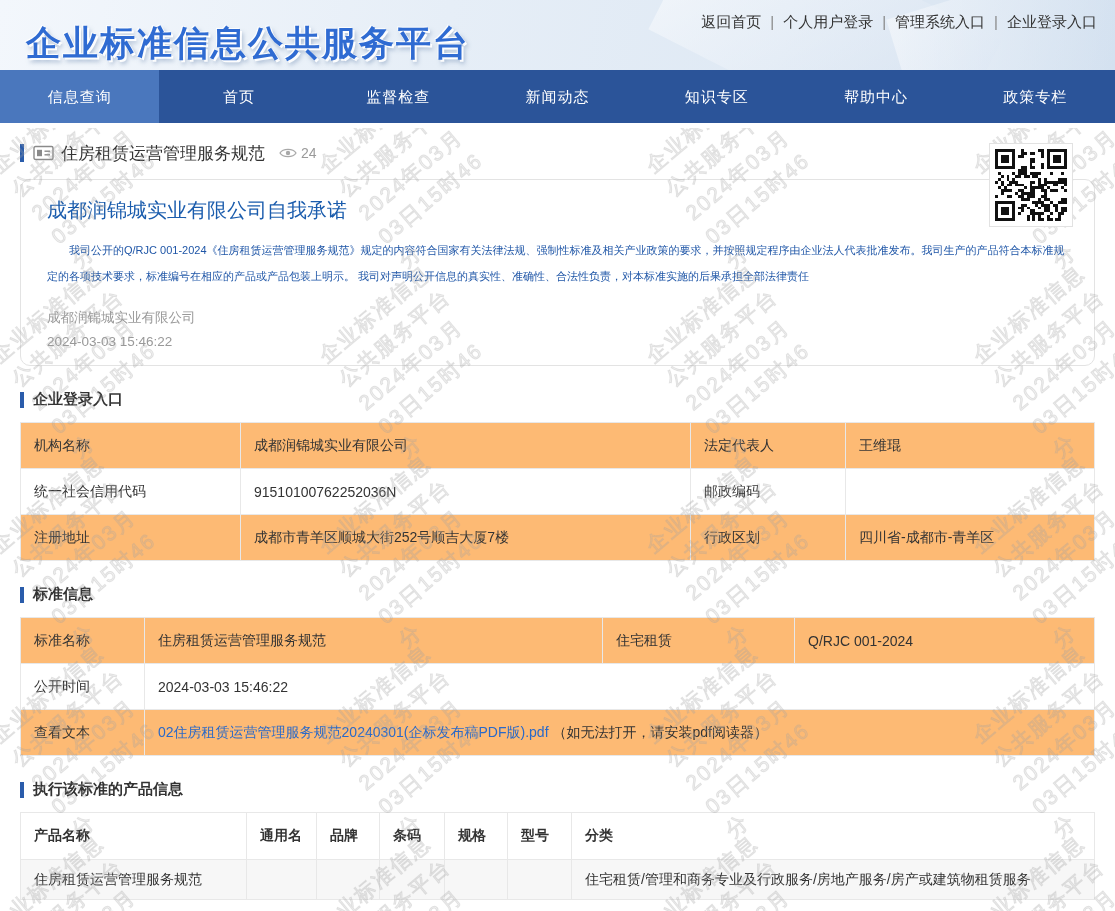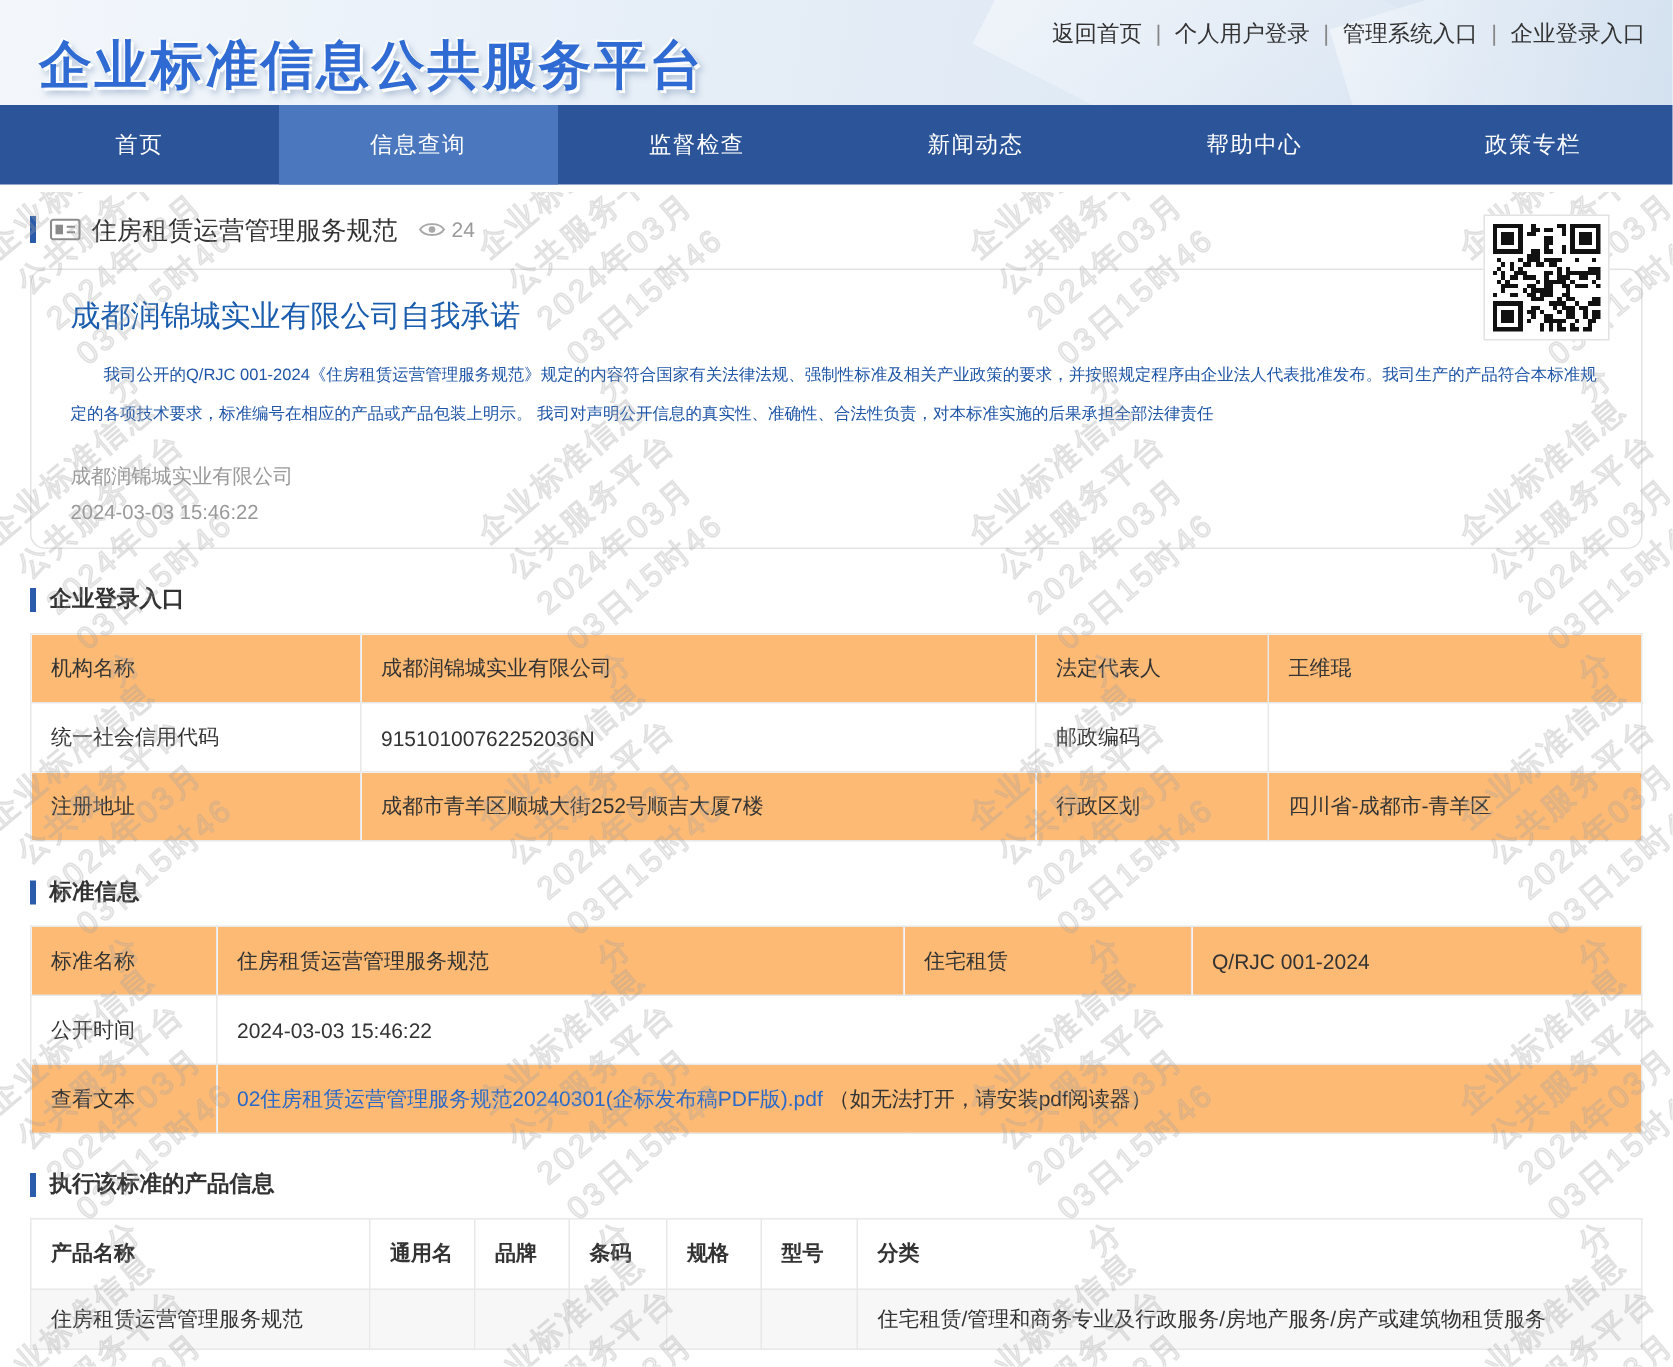--- a/index.html
+++ b/index.html
@@ -101,24 +101,25 @@
 <body>
 
 <div class="header">
   <div class="logo">企业标准信息公共服务平台</div>
   <div class="top-links">
     <a>返回首页</a><span class="sep">|</span><a>个人用户登录</a><span class="sep">|</span><a>管理系统入口</a><span class="sep">|</span><a>企业登录入口</a>
   </div>
 </div>
 
 <div class="nav">
+  <div class="nav-item active">信息查询</div>
   <div class="nav-item">首页</div>
-  <div class="nav-item active">信息查询</div>
   <div class="nav-item">监督检查</div>
   <div class="nav-item">新闻动态</div>
+  <div class="nav-item">知识专区</div>
   <div class="nav-item">帮助中心</div>
   <div class="nav-item">政策专栏</div>
 </div>
 
 <div class="content">
 
   <div class="title-row">
     <div class="blue-bar"></div>
     <span class="doc-icon">
       <svg width="21" height="16" viewBox="0 0 21 16">

